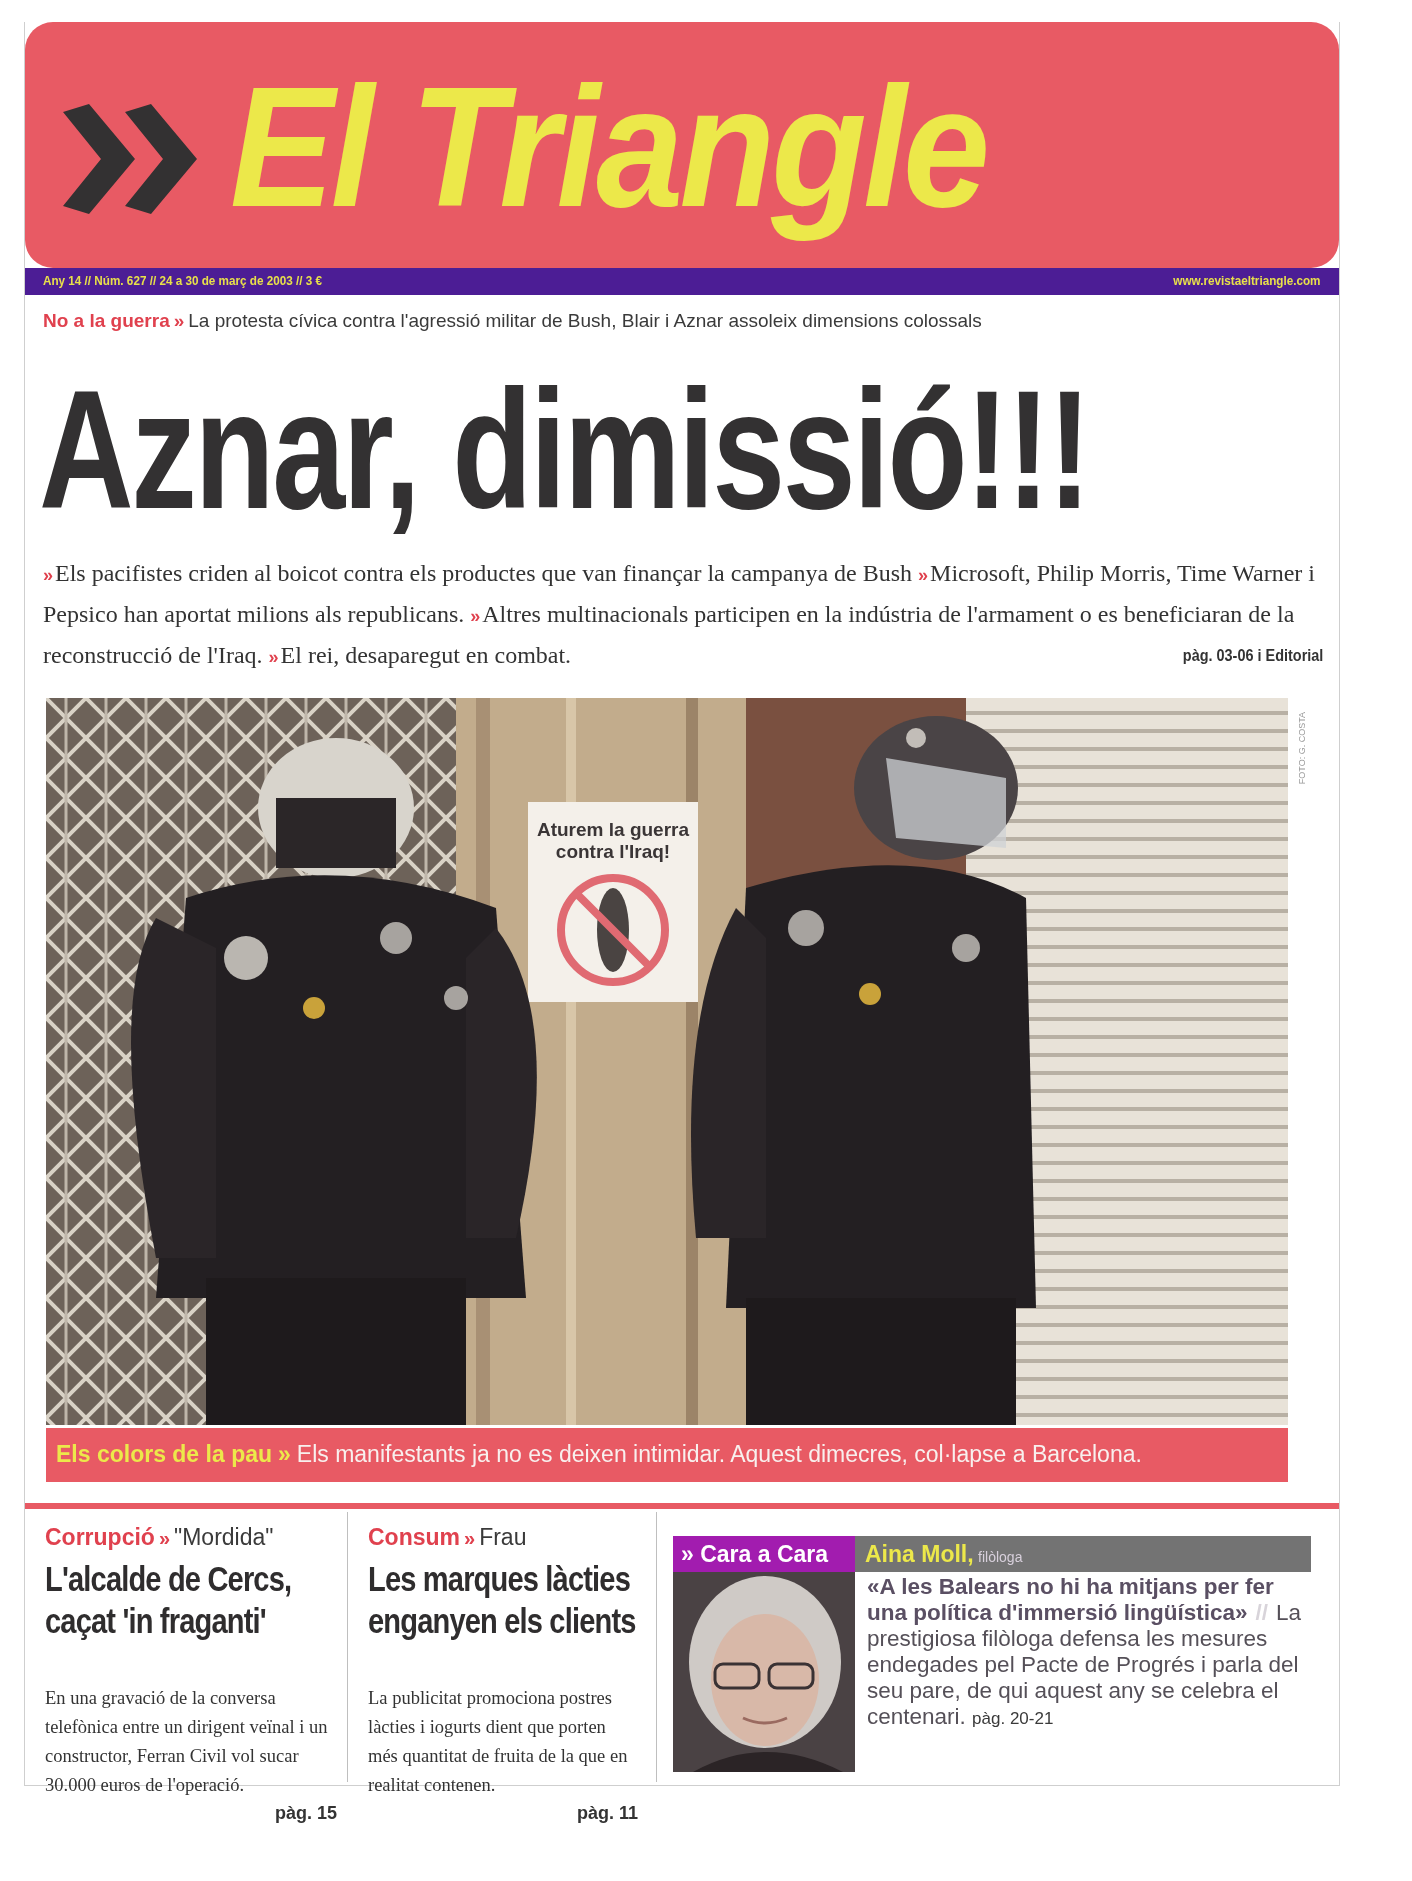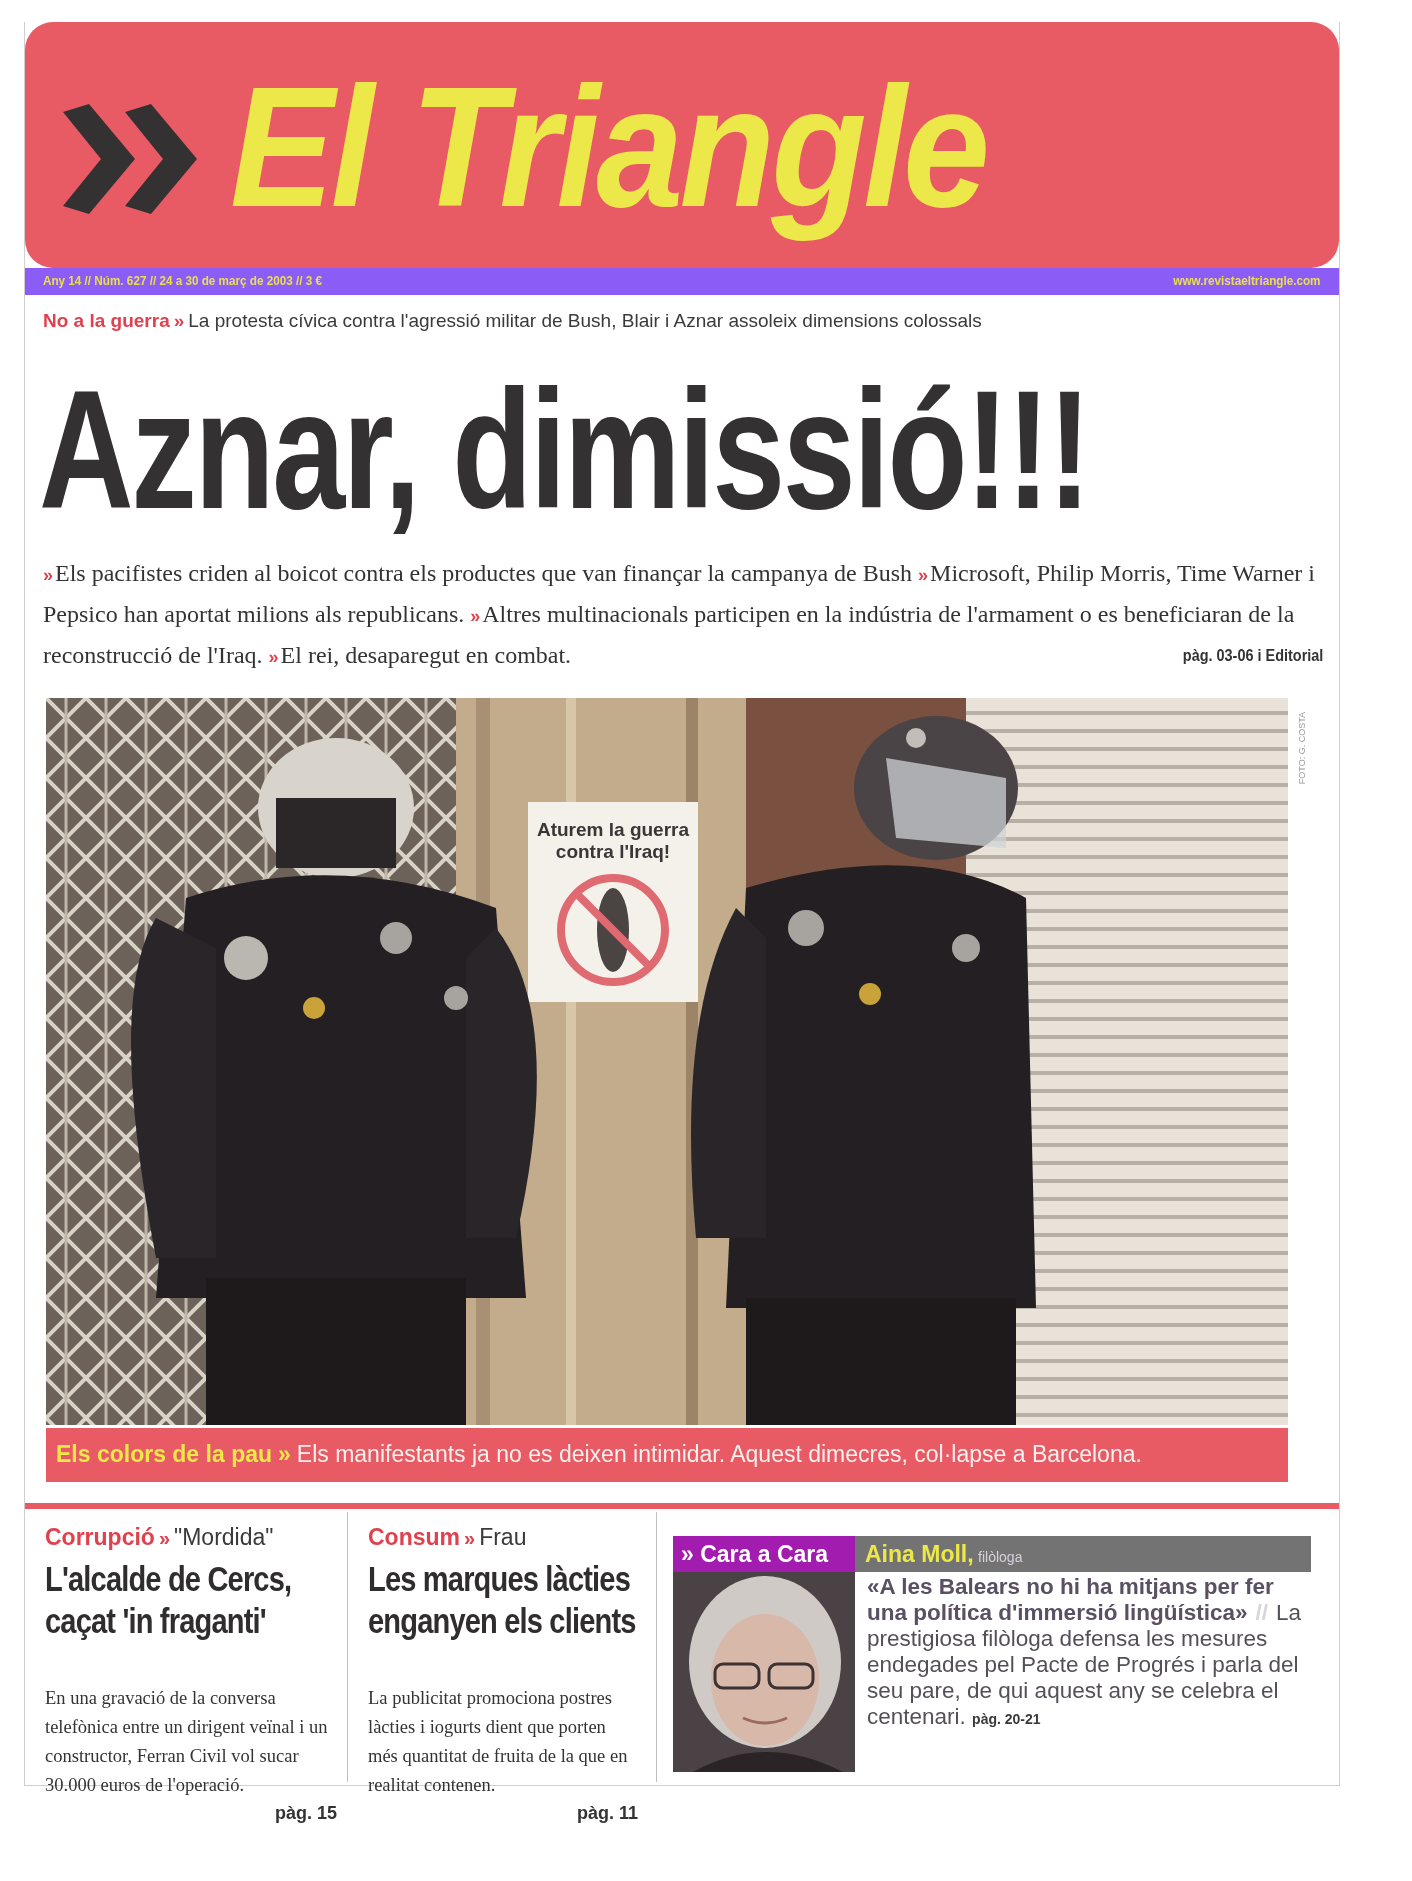--- a/index.html
+++ b/index.html
@@ -2,21 +2,21 @@
 <html><head>
 <meta charset="utf-8">
 <style>
   html,body{margin:0;padding:0;background:#ffffff;}
   body{width:1412px;height:1881px;position:relative;overflow:hidden;font-family:"Liberation Sans",sans-serif;color:#2b2b2b;}
   .page{position:absolute;left:24px;top:22px;width:1314px;height:1763px;border:1px solid #cfcfcf;border-top:none;background:#fff;}
   
   .masthead{position:absolute;left:0;top:0;width:1314px;height:246px;background:#e85a64;overflow:hidden;border-radius:28px;}
   .chevrons{position:absolute;left:38px;top:82px;width:140px;height:110px;}
   .logo{position:absolute;left:205px;top:20px;font-family:"Liberation Sans",sans-serif;font-weight:bold;font-style:italic;font-size:170px;letter-spacing:-4px;color:#ece84a;line-height:210px;transform:scaleX(0.92);transform-origin:left center;white-space:nowrap;}
-  .infobar{position:absolute;left:0;top:246px;width:1314px;height:27px;background:#8b5cf6;}
+  .infobar{position:absolute;left:0;top:246px;width:1314px;height:27px;background:#4c1d95;}
   .infobar span{position:absolute;top:5px;font-size:13px;font-weight:bold;color:#e8e04a;font-family:"Liberation Sans",sans-serif;transform:scaleX(0.9);transform-origin:left center;white-space:nowrap;}
   .info-left{left:18px;}
   .info-right{right:18px;transform-origin:right center !important;}
   
   .kicker{position:absolute;left:18px;top:288px;width:1280px;font-size:19px;white-space:nowrap;color:#3a3a3a;}
   .kicker .tag{color:#e0414e;font-weight:bold;}
   .kicker .arr{color:#e0414e;font-weight:bold;margin:0 4px;}
   
   .headline{position:absolute;left:14px;top:338px;font-family:"Liberation Sans",sans-serif;font-weight:bold;font-size:168px;line-height:180px;color:#333132;letter-spacing:-3px;transform:scaleX(0.78);transform-origin:left center;white-space:nowrap;}
   
@@ -45,21 +45,21 @@
   .col-body .pref{font-family:"Liberation Sans",sans-serif;font-weight:bold;font-size:18px;float:right;margin-top:28px;}
   
   .cac-label{position:absolute;left:16px;top:24px;width:182px;height:36px;background:#a21caf;color:#fff;font-size:23px;font-weight:bold;line-height:36px;padding-left:8px;box-sizing:border-box;white-space:nowrap;}
   .cac-name{position:absolute;left:198px;top:24px;width:456px;height:36px;background:#737373;line-height:36px;padding-left:10px;box-sizing:border-box;white-space:nowrap;}
   .cac-name .nm{color:#ece84a;font-weight:bold;font-size:23px;}
   .cac-name .role{color:#d8d0dc;font-size:14px;}
   .cac-photo{position:absolute;left:16px;top:60px;width:182px;height:200px;background:#3a3536;overflow:hidden;}
   .cac-text{position:absolute;left:210px;top:62px;width:440px;font-size:22.5px;line-height:26px;color:#555058;}
   .cac-text .quote{font-weight:bold;color:#5a4f63;}
   .cac-text .sep{color:#d8d4da;font-weight:bold;margin:0 8px;}
-  .cac-text .pref{color:#3a3a3a;font-weight:bold;font-size:14px;margin-top:28px;}
+  .cac-text .pref{color:#3a3a3a;font-weight:normal;font-size:17px;margin-top:28px;}
 </style>
 </head>
 <body>
 
 <div class="page">
 
   <div class="masthead">
     <svg class="chevrons" viewBox="0 0 140 110" width="140" height="110">
       <polygon points="0,8 26,0 72,55 26,110 0,102 38,55" fill="#333132"></polygon>
       <polygon points="62,8 88,0 134,55 88,110 62,102 100,55" fill="#333132"></polygon>

